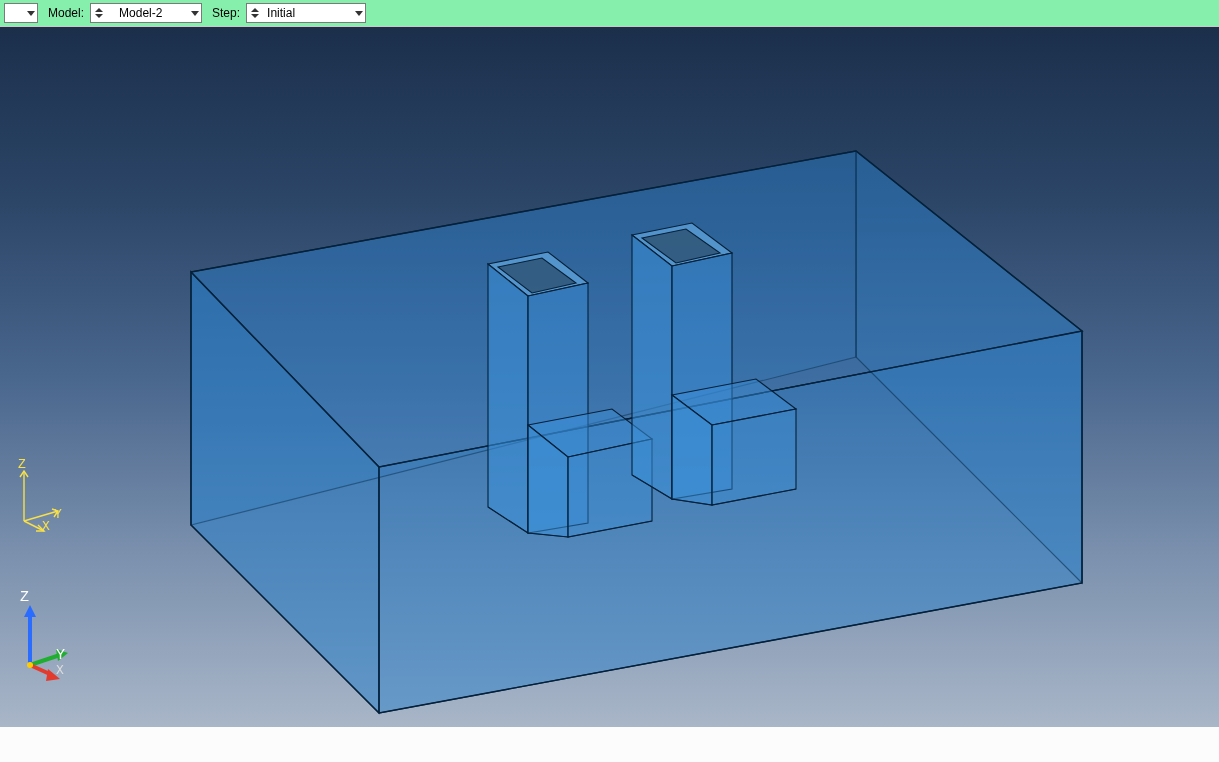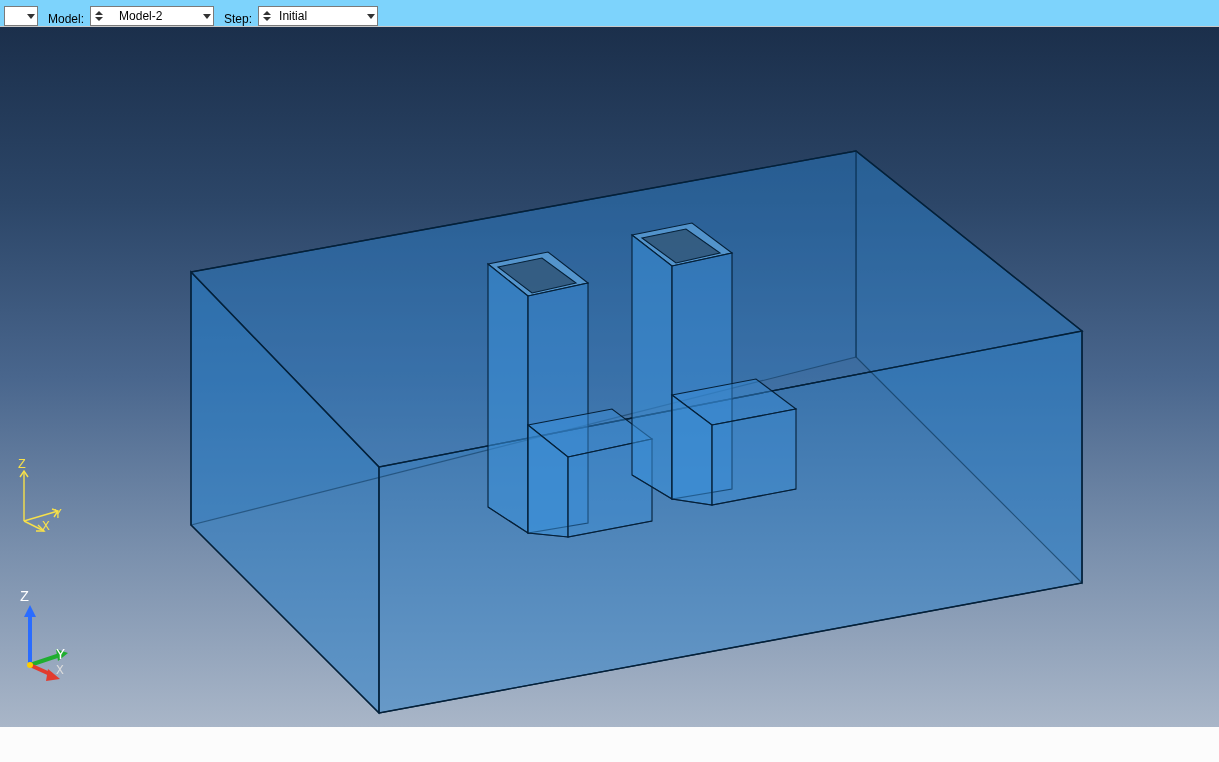--- a/index.html
+++ b/index.html
@@ -7,24 +7,24 @@
     padding: 0;
     width: 1219px;
     height: 762px;
     font-family: "Segoe UI", Tahoma, sans-serif;
     font-size: 12px;
     background: #f0f0f0;
     overflow: hidden;
   }
   .toolbar {
     height: 26px;
-    background: #7dd3fc;
+    background: #86efac;
     border-bottom: 1px solid #c9c9c9;
     display: flex;
-    align-items: flex-end;
+    align-items: center;
     padding: 0 4px;
     gap: 6px;
   }
   .combo-stub {
     width: 34px;
     height: 20px;
     background: #fff;
     border: 1px solid #7a7a7a;
     display: flex;
     align-items: center;
@@ -45,21 +45,21 @@
   .combo {
     height: 20px;
     background: #fff;
     border: 1px solid #7a7a7a;
     display: flex;
     align-items: center;
     padding: 0 2px 0 4px;
     box-sizing: border-box;
     gap: 4px;
   }
-  .combo.model { width: 124px; gap: 12px; }
+  .combo.model { width: 112px; gap: 12px; }
   .combo.step  { width: 120px; }
   .spin {
     display: flex;
     flex-direction: column;
     margin-right: 4px;
   }
   .spin .su, .spin .sd {
     width: 8px; height: 6px;
     position: relative;
   }

